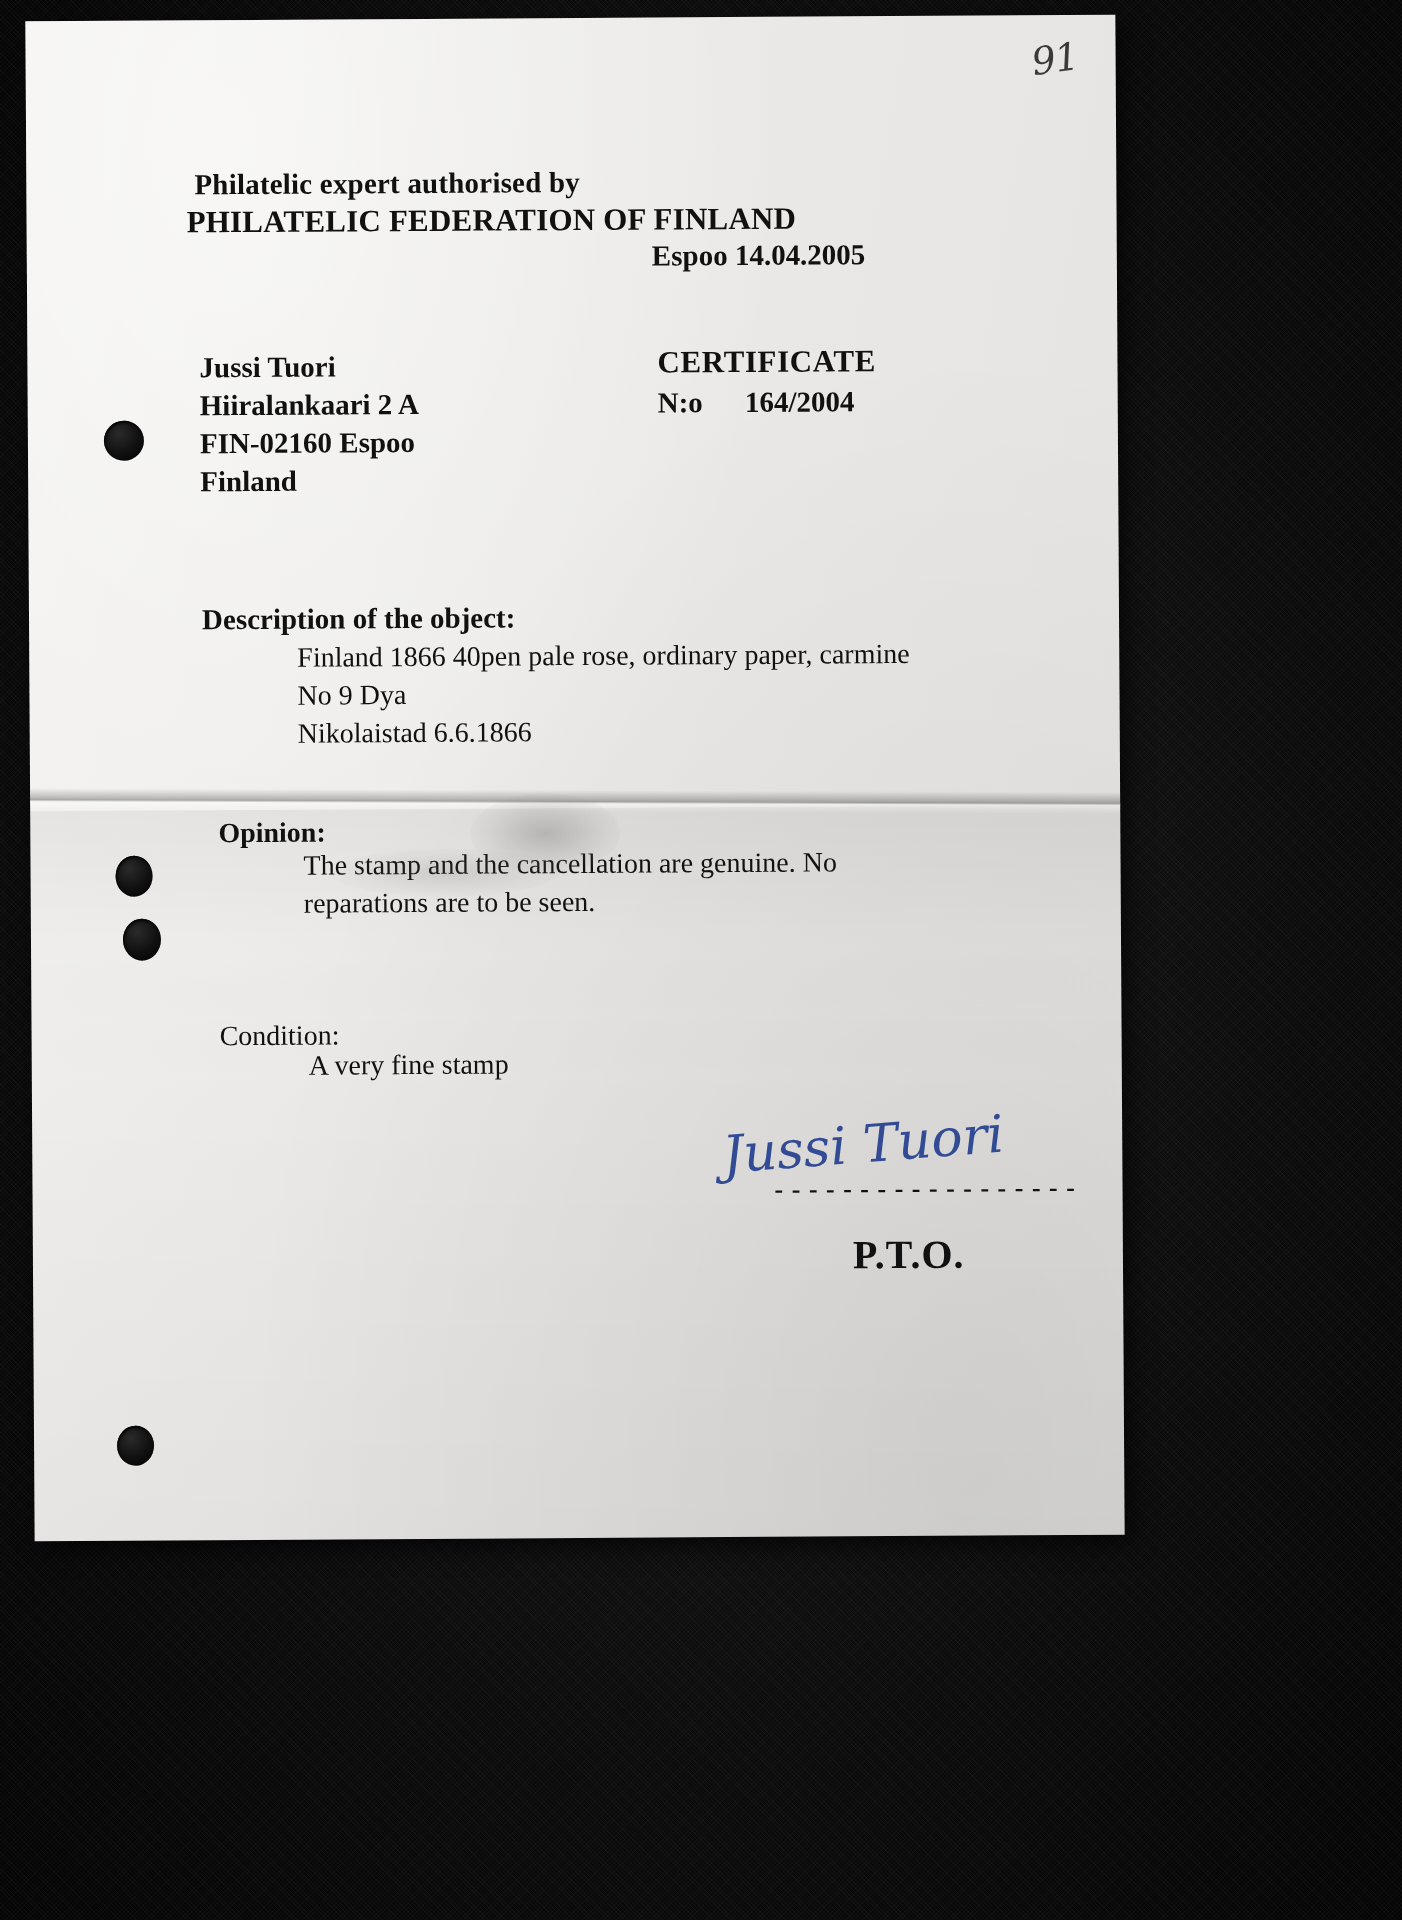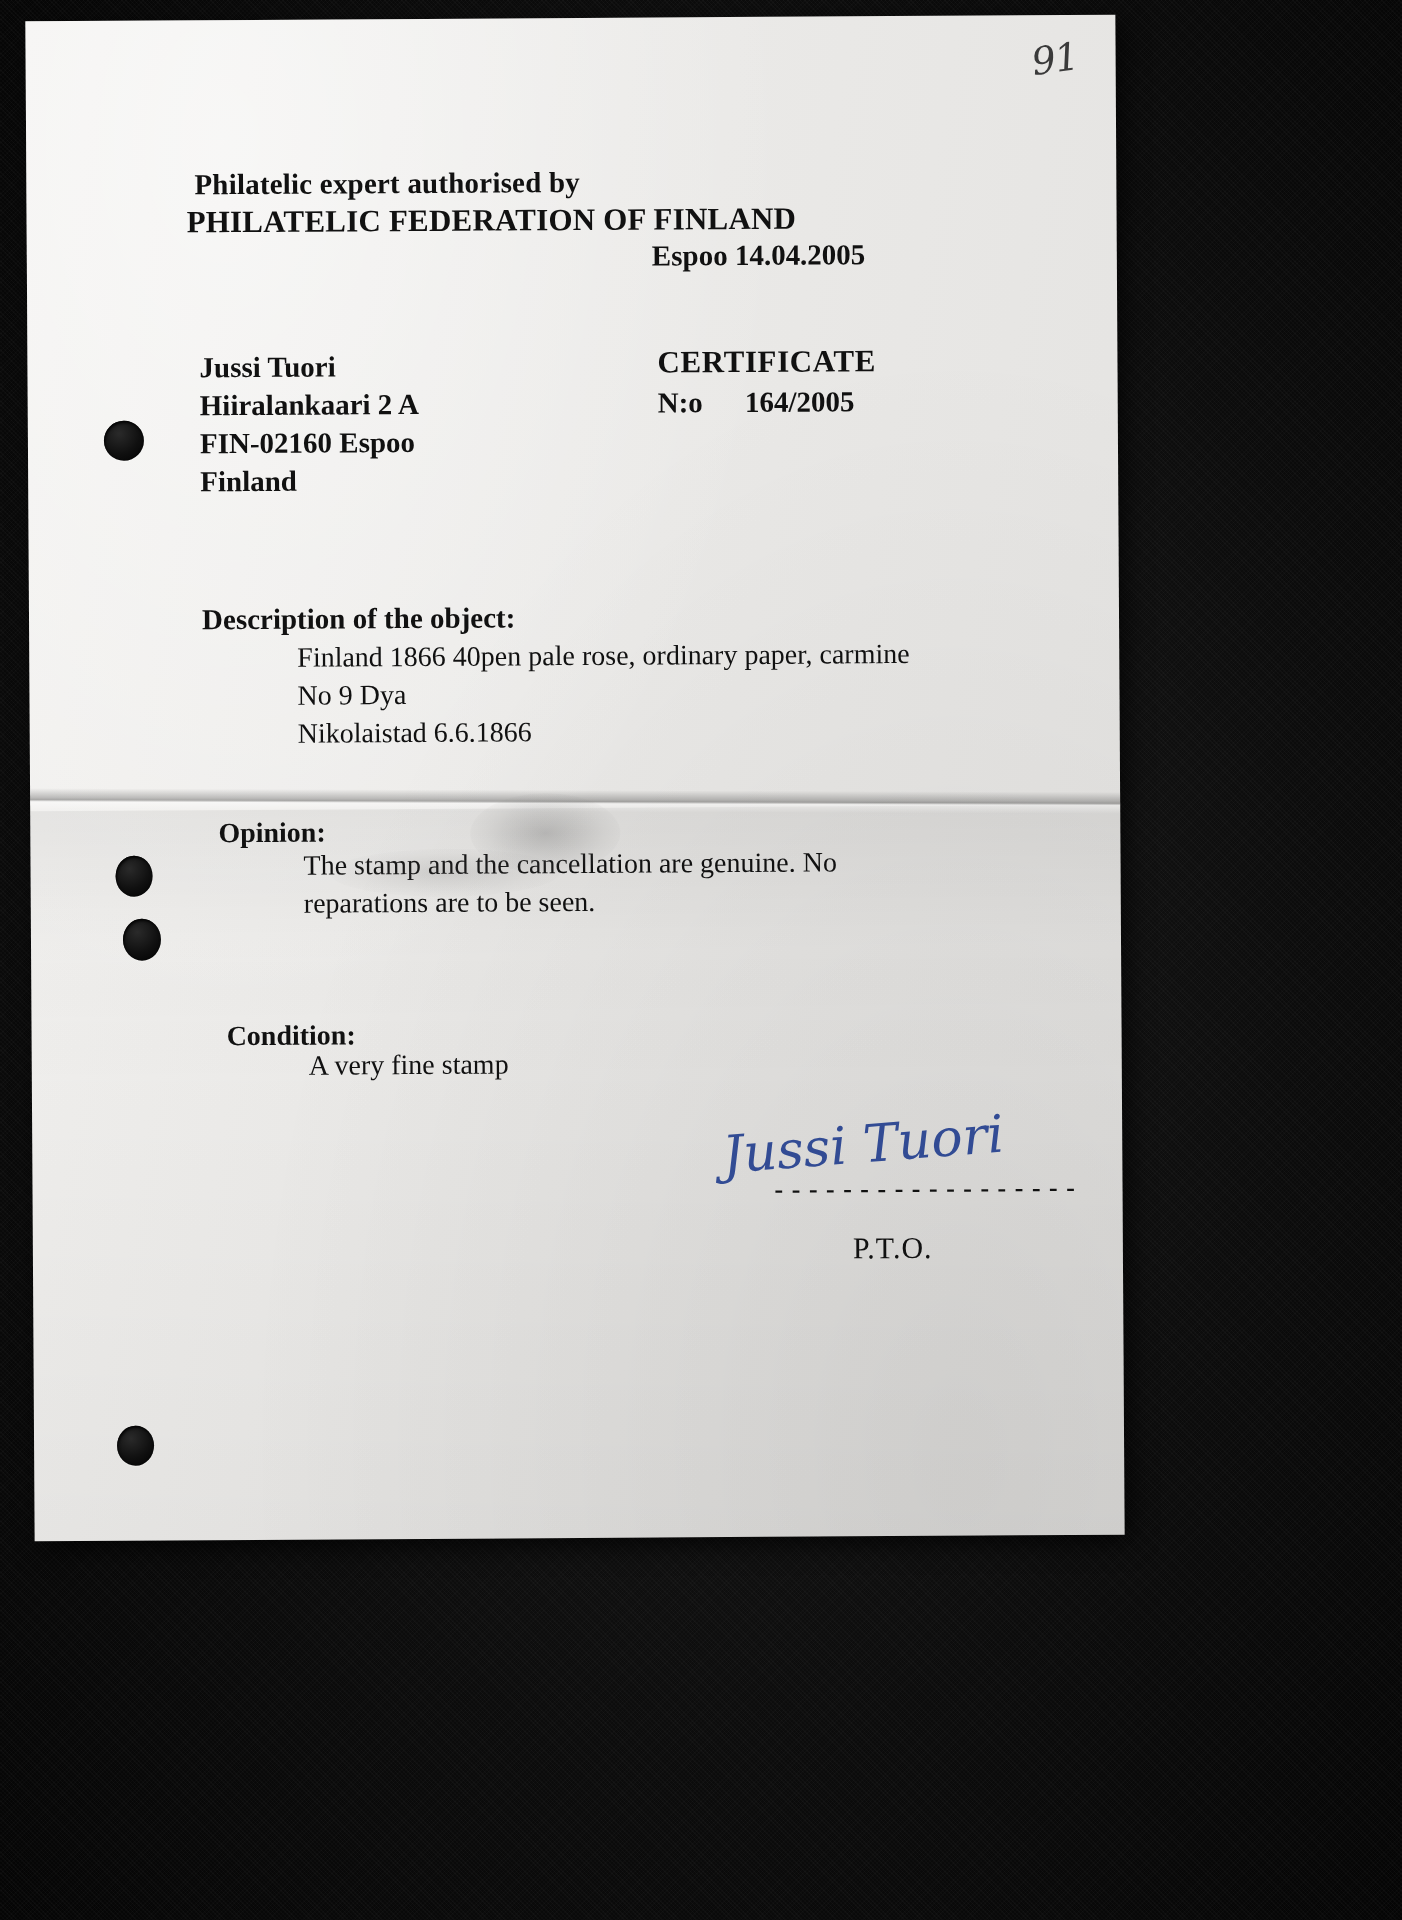--- a/index.html
+++ b/index.html
@@ -149,21 +149,21 @@
     font-size: 28px; font-weight: bold;
   }
   #opinion-body {
     left: 273px; top: 827px;
     font-size: 28px;
     line-height: 38px;
   }
 
   #condition-label {
     left: 188px; top: 1000px;
-    font-size: 28px; font-weight: bold; margin-left: 7px;
+    font-size: 28px; font-weight: normal;
   }
   #condition-body {
     left: 277px; top: 1030px;
     font-size: 28px;
   }
 
   
   #signature {
     position: absolute;
     left: 690px; top: 1098px;
@@ -180,21 +180,21 @@
     position: absolute;
     left: 742px; top: 1158px;
     font-size: 26px; font-weight: bold;
     letter-spacing: 1px;
     color: #111;
     z-index: 2;
   }
   #pto {
     position: absolute;
     left: 820px; top: 1215px;
-    font-size: 30px; font-weight: normal;
+    font-size: 40px; font-weight: bold;
     letter-spacing: 1px;
     color: #111;
     z-index: 2;
   }
 
   
   .smudge {
     position: absolute;
     border-radius: 50%;
     background: radial-gradient(ellipse, rgba(90,90,90,0.30) 0%, rgba(120,120,120,0.10) 55%, rgba(0,0,0,0) 80%);
@@ -224,21 +224,21 @@
   <div class="doc-text" id="addressee">
     <div>Jussi Tuori</div>
     <div>Hiiralankaari 2 A</div>
     <div>FIN-02160 Espoo</div>
     <div>Finland</div>
   </div>
 
   <div class="doc-text" id="cert-title">CERTIFICATE</div>
 
   <div class="doc-text" id="cert-number">
-    <span>N:o</span><span class="num">164/2005</span>
+    <span>N:o</span><span class="num">164/2004</span>
   </div>
 
   <div class="doc-text" id="desc-label">Description of the object:</div>
 
   <div class="doc-text" id="desc-body">
     <div>Finland 1866 40pen pale rose, ordinary paper, carmine</div>
     <div>No 9 Dya</div>
     <div>Nikolaistad 6.6.1866</div>
   </div>
 

